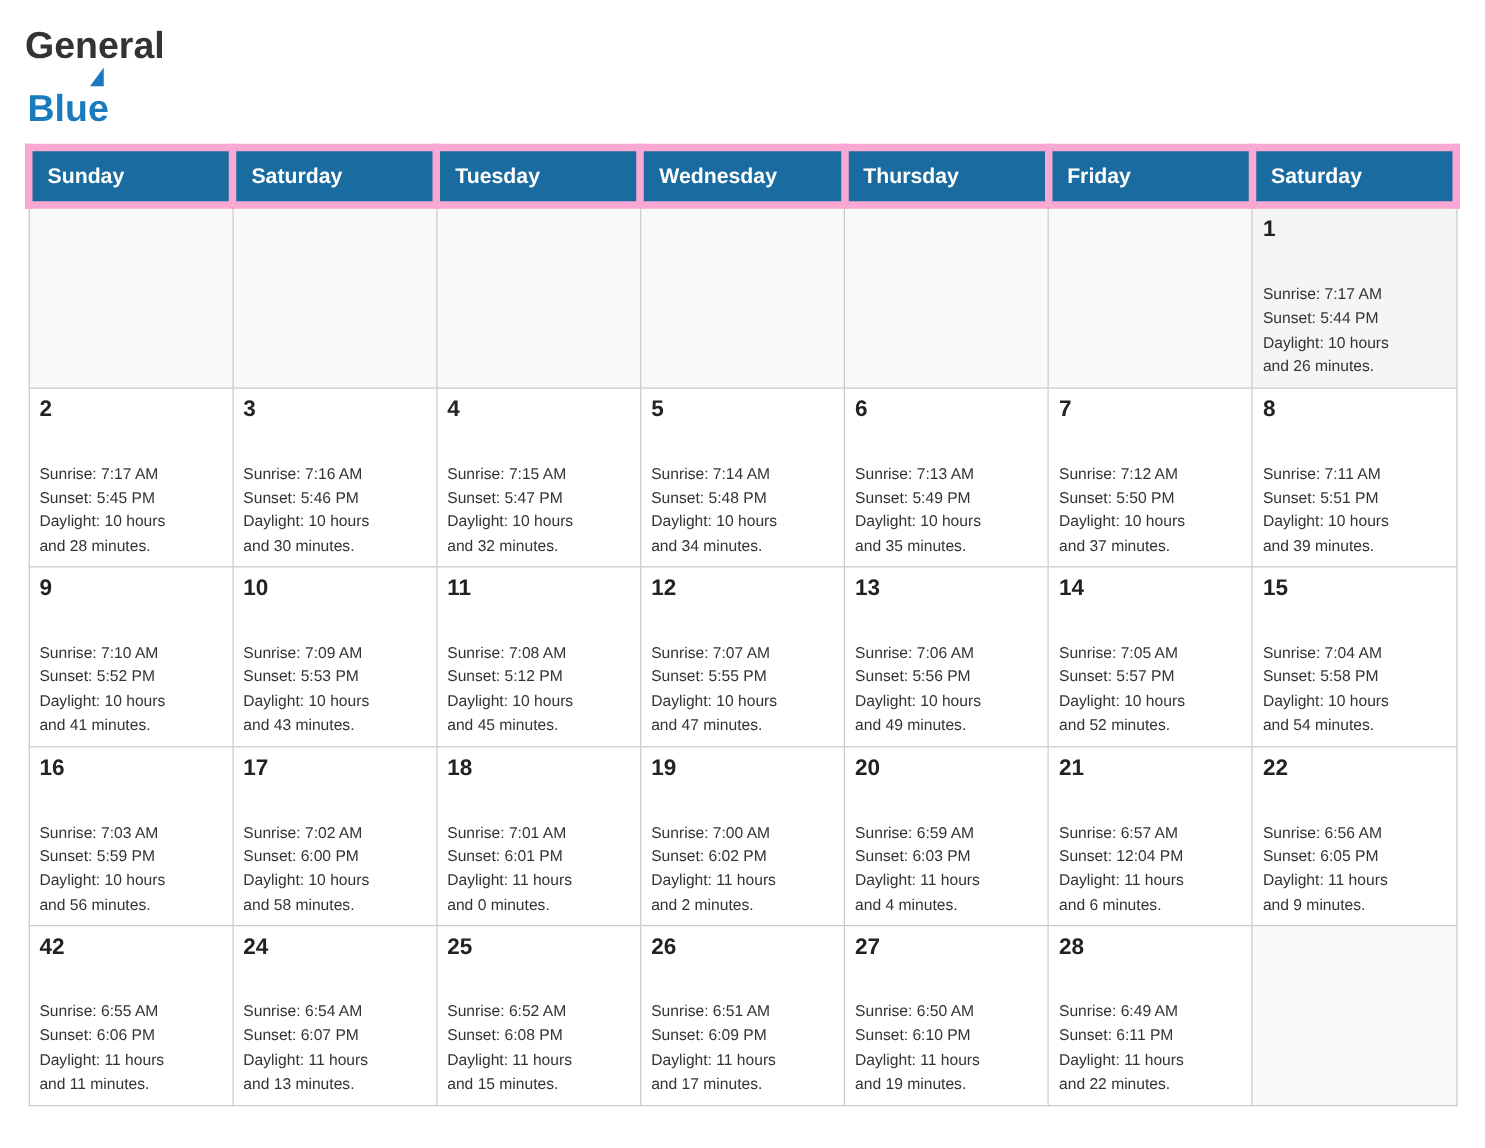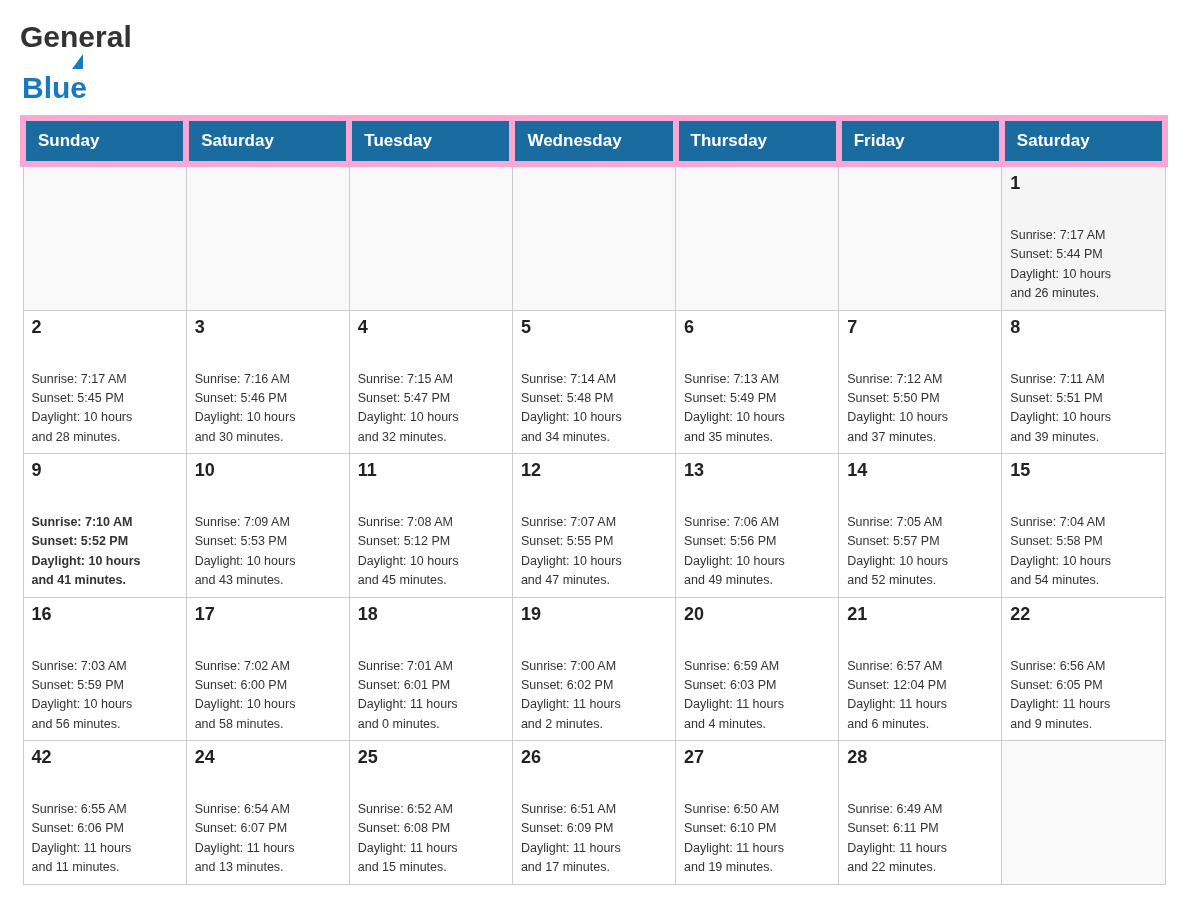--- a/index.html
+++ b/index.html
@@ -110,21 +110,21 @@
           <div class="day-num">8</div>
           <div class="day-info" style="white-space: pre-line;">Sunrise: 7:11 AM
 Sunset: 5:51 PM
 Daylight: 10 hours
 and 39 minutes.</div>
         </td>
       </tr>
       <tr>
         <td>
           <div class="day-num">9</div>
-          <div class="day-info" style="white-space: pre-line; font-weight: bold;">Sunrise: 7:10 AM
+          <div class="day-info" style="white-space: pre-line;">Sunrise: 7:10 AM
 Sunset: 5:52 PM
 Daylight: 10 hours
 and 41 minutes.</div>
         </td>
         <td>
           <div class="day-num">10</div>
           <div class="day-info" style="white-space: pre-line;">Sunrise: 7:09 AM
 Sunset: 5:53 PM
 Daylight: 10 hours
 and 43 minutes.</div>

